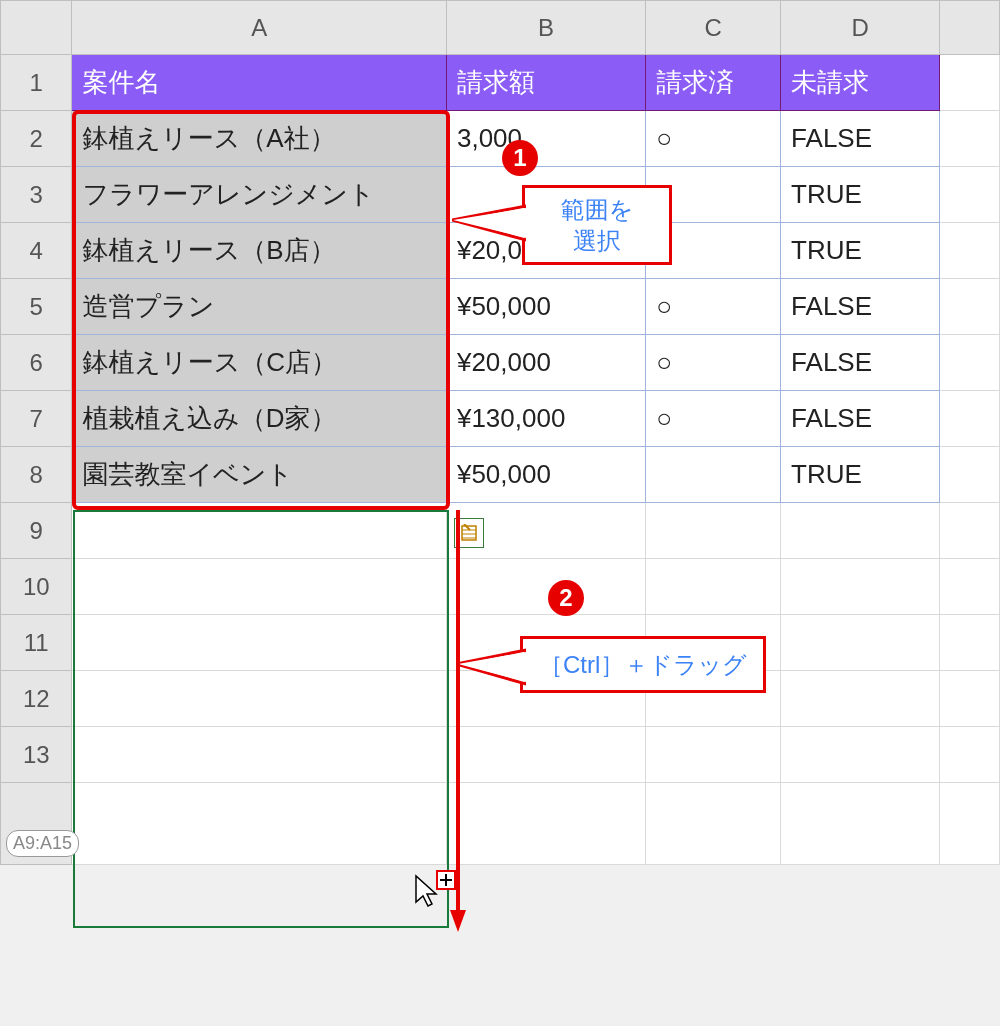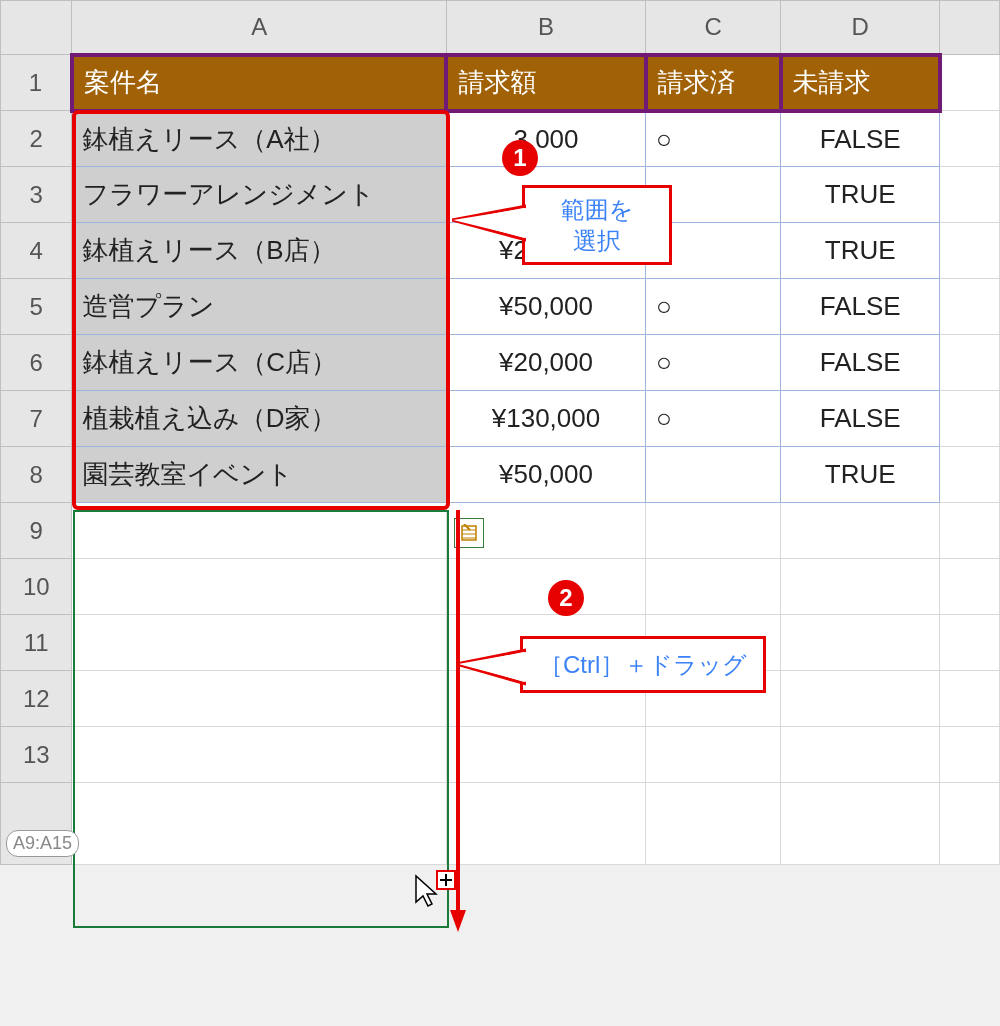--- a/index.html
+++ b/index.html
@@ -38,30 +38,30 @@
   td.cell {
     border: 1px solid #d9d9d9;
     height: 56px;
     font-size: 26px;
     padding: 0 10px;
     color: #222;
     background: #fff;
     vertical-align: middle;
   }
   tr.header-row td.cell {
-    background: #a16207;
+    background: #8b5cf6;
     color: #ffffff;
     font-weight: 400;
-    border: 4px solid #701a75;
+    border: 1px solid #701a75;
   }
   tr.data-row td.cell {
     border: 1px solid #9fb4dd;
   }
   td.cell.tleft { text-align: left; }
-  td.cell.tright { text-align: center; }
+  td.cell.tright { text-align: left; }
   td.cell.tcenter { text-align: left; }
   
   td.selA {
     background: #cfcfcf !important;
   }
   
   .red-box {
     position: absolute;
     border: 4px solid #e60000;
     border-radius: 6px;

